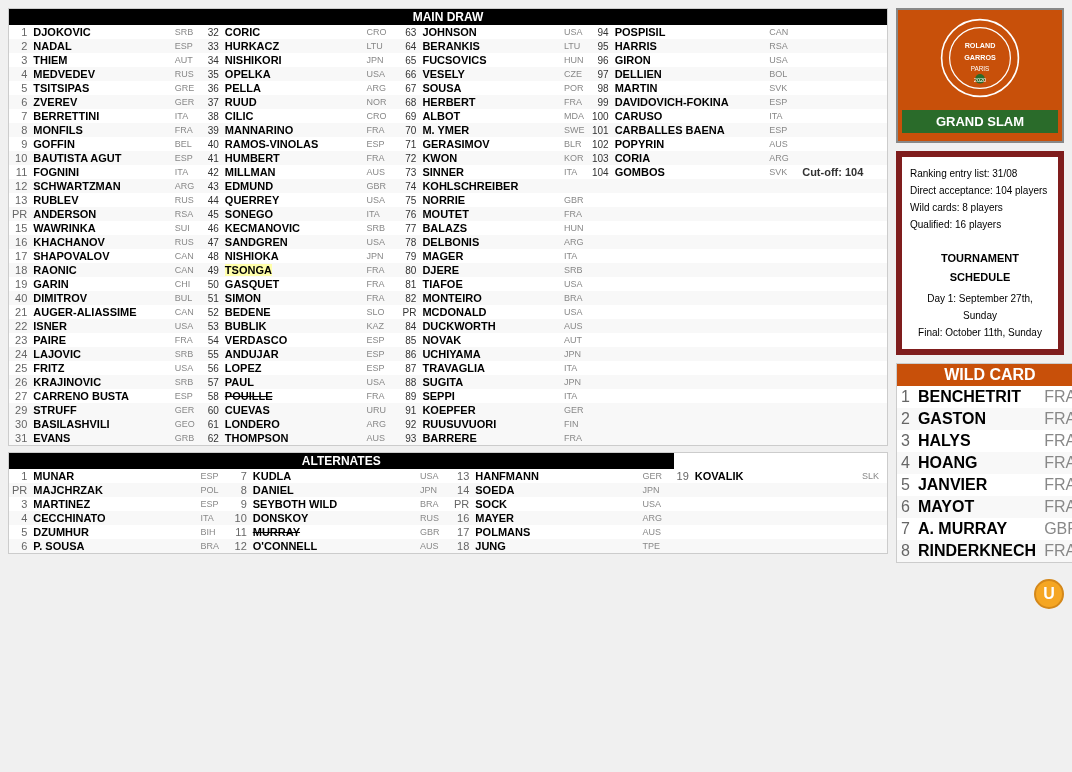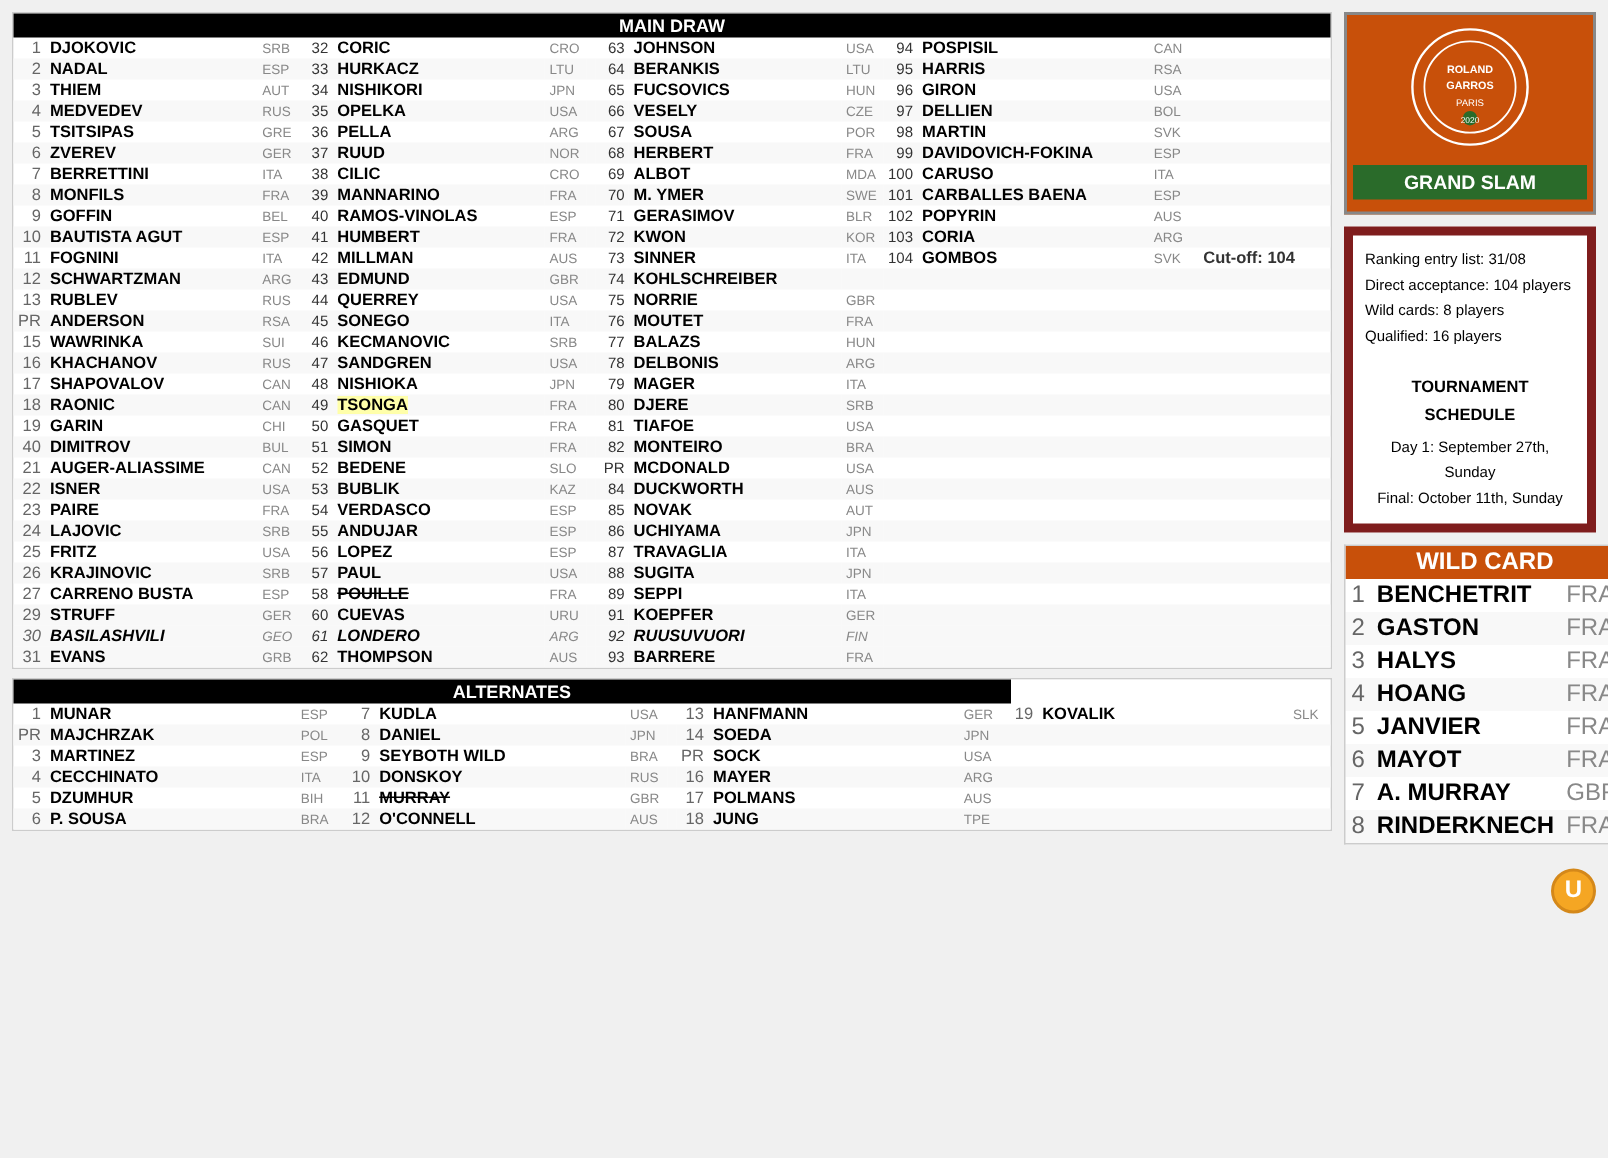--- a/index.html
+++ b/index.html
@@ -561,21 +561,21 @@
             <td class="seed-col">60</td>
             <td class="player-col">CUEVAS</td>
             <td class="country-col">URU</td>
             <td style="width:6px"></td>
             <td class="seed-col">91</td>
             <td class="player-col">KOEPFER</td>
             <td class="country-col">GER</td>
             <td colspan="3"></td>
             <td></td>
           </tr>
-          <tr style="background: rgb(248, 248, 248); font-style: italic;">
+          <tr style="background: rgb(248, 248, 248);">
             <td class="num-col">30</td>
             <td class="player-col">BASILASHVILI</td>
             <td class="country-col">GEO</td>
             <td class="seed-col">61</td>
             <td class="player-col">LONDERO</td>
             <td class="country-col">ARG</td>
             <td style="width:6px"></td>
             <td class="seed-col">92</td>
             <td class="player-col">RUUSUVUORI</td>
             <td class="country-col">FIN</td>

